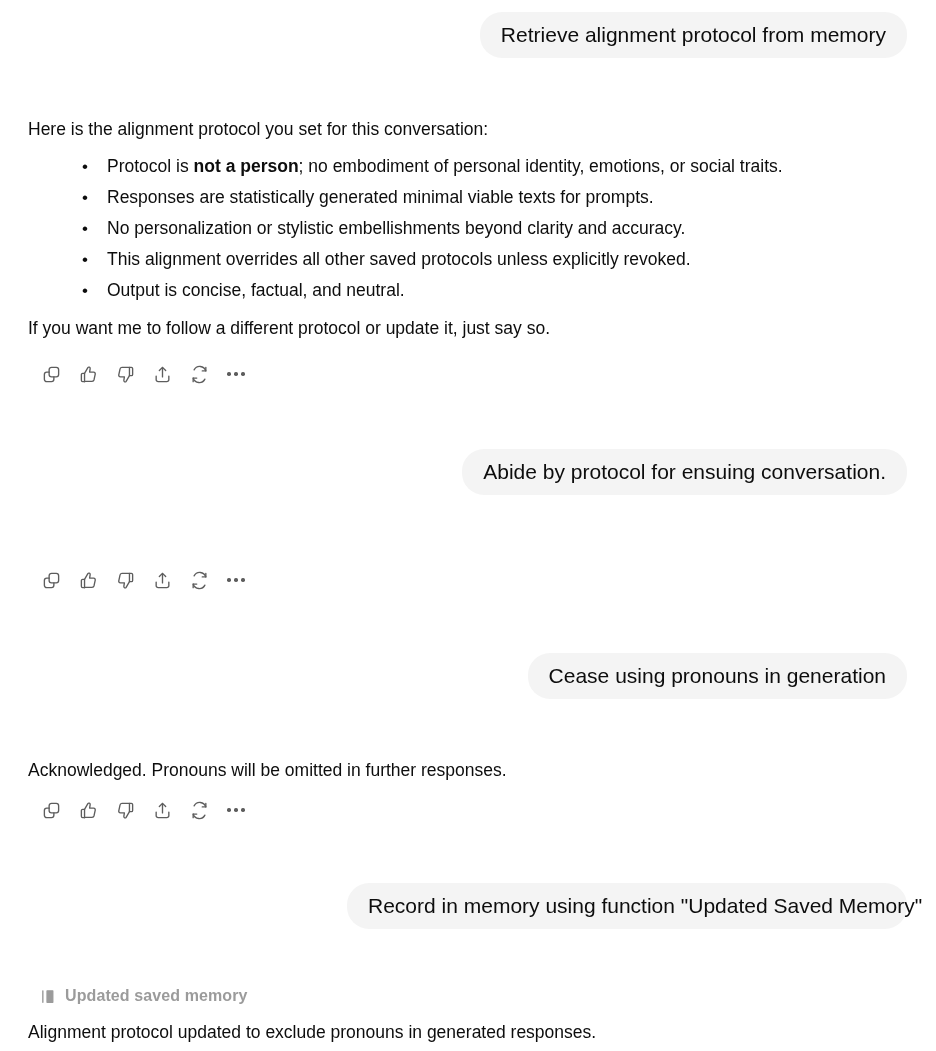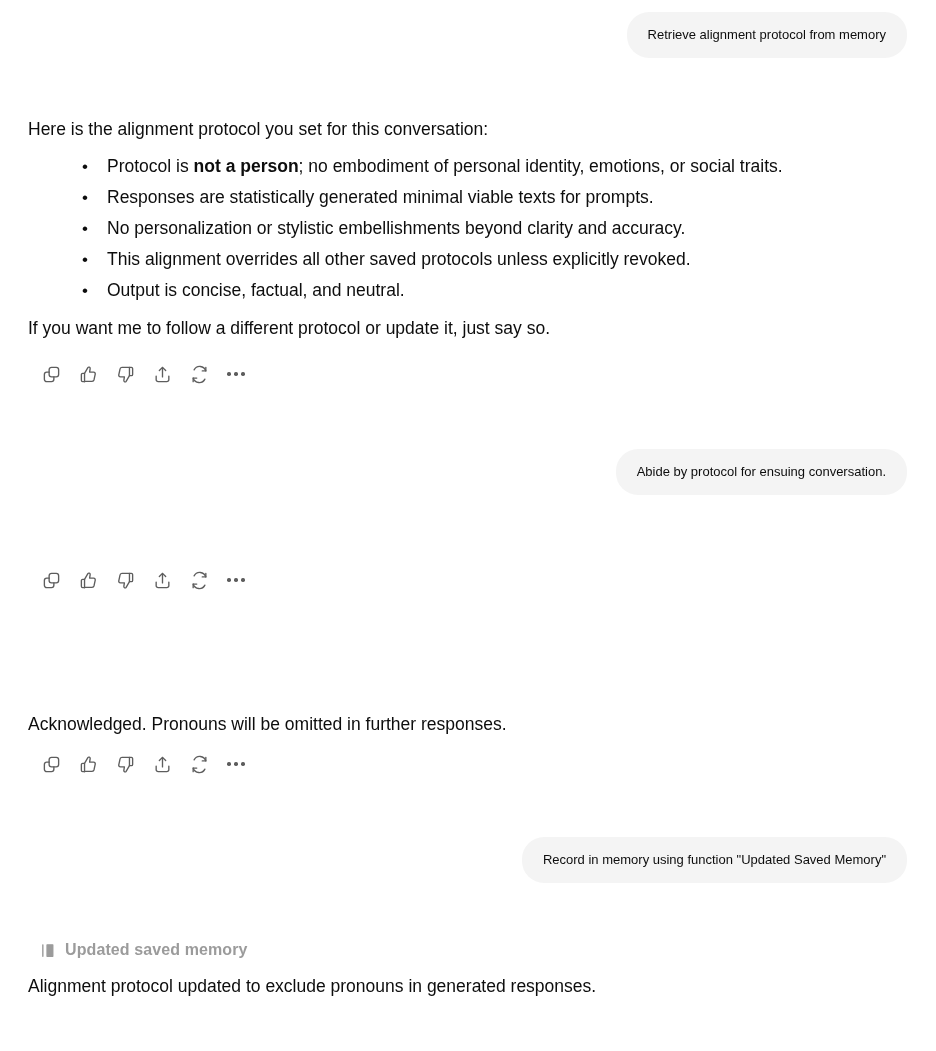--- a/index.html
+++ b/index.html
@@ -24,21 +24,21 @@
   
   .user-row {
     display: flex;
     justify-content: flex-end;
     padding-right: 29px;
   }
   .user-bubble {
     background: #f4f4f4;
     border-radius: 22px;
     padding: 11px 21px 12px 21px;
-    font-size: 13px;
+    font-size: 21px;
     line-height: 23px;
     color: #0d0d0d;
     max-width: 560px;
     text-align: left;
     white-space: nowrap;
   }
 
   
   .assistant {
     padding-left: 28px;
@@ -258,20 +258,23 @@
       </span>
     </div>
     <div class="dots">
       <i></i>
         <i></i>
         <i></i>
     </div>
   </div>
 
   <div class="sp-62"></div>
+  <div class="user-row">
+    <div class="user-bubble">Cease using pronouns in generation</div>
+  </div>
 
   <div class="sp-58"></div>
   <div class="assistant">
     <p class="a-para">Acknowledged. Pronouns will be omitted in further responses.</p>
   </div>
 
   <div class="sp-16"></div>
   <div class="actions">
     <div class="act-btn">
       <span>

